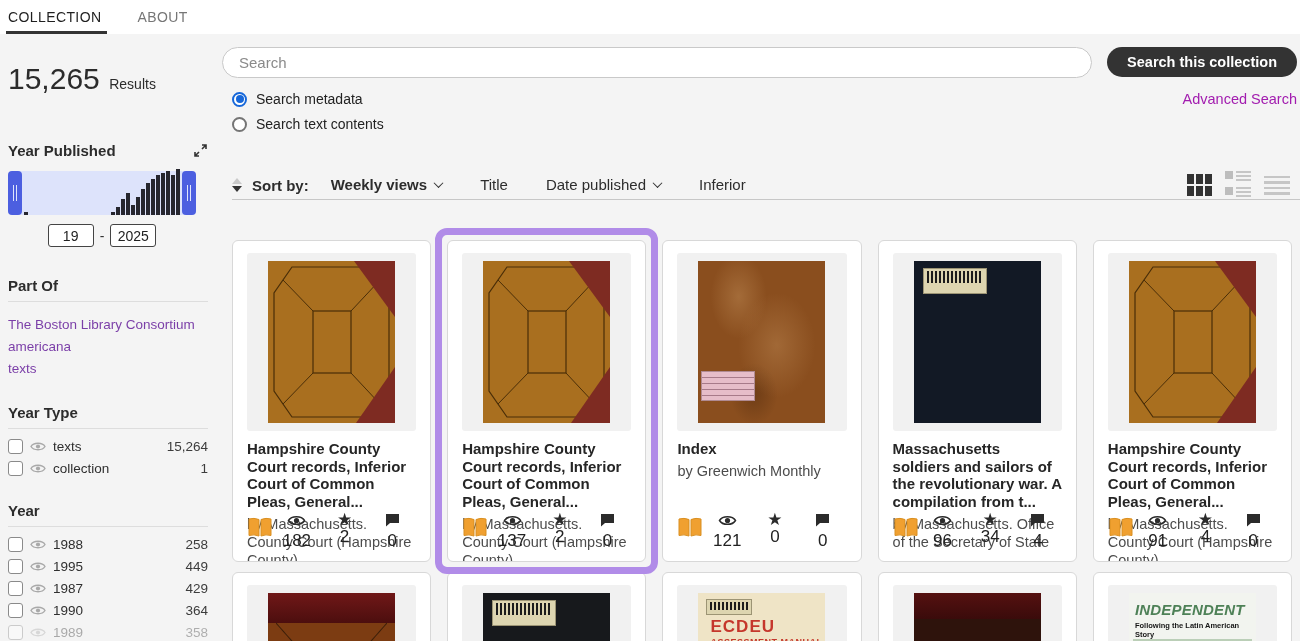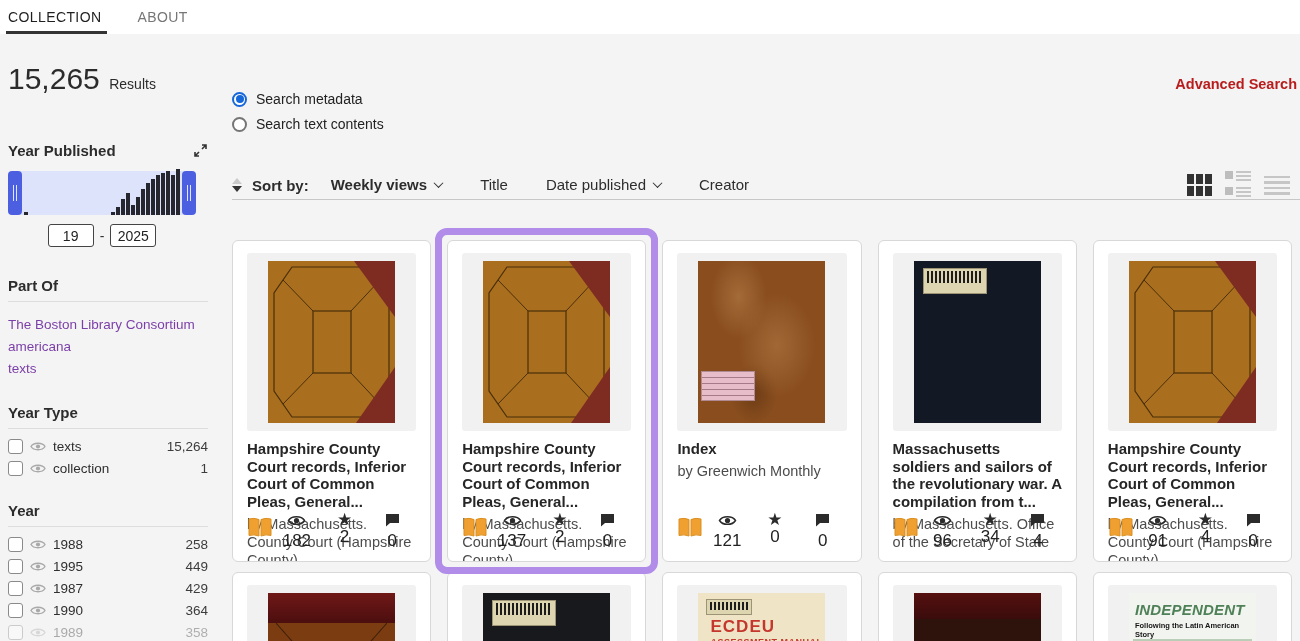--- a/index.html
+++ b/index.html
@@ -57,21 +57,21 @@
   .search-input { flex:1; height:31px; border:1px solid #c9c9c9; border-radius:16px; background:#fff;
                   padding:0 16px; font-size:15px; font-family:inherit; color:#333; }
   .search-input::placeholder { color:#8a8a8a; }
   .search-btn { height:30px; padding:0 20px; background:#333; color:#fff; border:none; border-radius:17px;
                 font-size:14.5px; font-weight:bold; font-family:inherit; cursor:pointer; white-space:nowrap; }
   .radios { position:absolute; top:57px; left:12px; display:flex; flex-direction:column; gap:9px; }
   .radio-row { display:flex; align-items:center; gap:9px; font-size:14px; color:#222; cursor:pointer; }
   .rdot { width:15px; height:15px; border-radius:50%; border:2px solid #757575; background:#fff; flex:none; position:relative; }
   .radio-row.sel .rdot { border-color:#1667d9; }
   .radio-row.sel .rdot::after { content:''; position:absolute; inset:1.5px; border-radius:50%; background:#1667d9; }
-  .adv-link { position:absolute; top:42px; right:3px; font-size:14.5px; color:#b91c1c; text-decoration:none; cursor:pointer;font-weight:bold; }
+  .adv-link { position:absolute; top:57px; right:3px; font-size:14.5px; color:#a21caf; text-decoration:none; cursor:pointer; }
 
   .sort-bar { position:absolute; top:137px; left:12px; right:0; height:29px; border-bottom:1.5px solid #c7c7c7;
               display:flex; align-items:center; }
   .sort-ic { display:flex; flex-direction:column; gap:2px; margin-right:10px; cursor:pointer; }
   .sort-ic .up { width:0; height:0; border-left:5px solid transparent; border-right:5px solid transparent; border-bottom:6px solid #c9c9c9; }
   .sort-ic .dn { width:0; height:0; border-left:5px solid transparent; border-right:5px solid transparent; border-top:6px solid #333; }
   .sort-lbl { font-size:15px; font-weight:bold; margin-right:22px; }
   .sopt { display:inline-flex; align-items:center; gap:8px; font-size:15px; color:#2d2d2d; margin-right:38px; cursor:pointer; }
   .sopt.selected .sopt-label { font-weight:bold; }
   .chev { width:7px; height:7px; border-right:1.8px solid #333; border-bottom:1.8px solid #333;
@@ -295,20 +295,24 @@
       </svg>
     </span>
     <span class="flabel">1989</span>
     <span class="fcount">358</span>
   </div>
     </div>
 </div>
 
 <div class="main">
 
+  <div class="search-row">
+    <input class="search-input" placeholder="Search" style="">
+    <button class="search-btn">Search this collection</button>
+  </div>
 
   <div class="radios">
     <div class="radio-row sel">
       <span class="rdot"></span>
       <span>Search metadata</span>
     </div>
     <div class="radio-row">
       <span class="rdot"></span>
       <span>Search text contents</span>
     </div>
@@ -325,21 +329,21 @@
     <span id="sort-opts"><span class="sopt selected haschev">
     <span class="sopt-label">Weekly views</span>
     <span class="chev"></span>
   </span><span class="sopt">
     <span class="sopt-label">Title</span>
 
   </span><span class="sopt haschev">
     <span class="sopt-label">Date published</span>
     <span class="chev"></span>
   </span><span class="sopt">
-    <span class="sopt-label">Creator</span>
+    <span class="sopt-label">Inferior</span>
 
   </span></span>
     <span class="view-ics">
       <span class="vic vic-grid">
         <i></i>
           <i></i>
           <i></i>
           <i></i>
           <i></i>
           <i></i>

